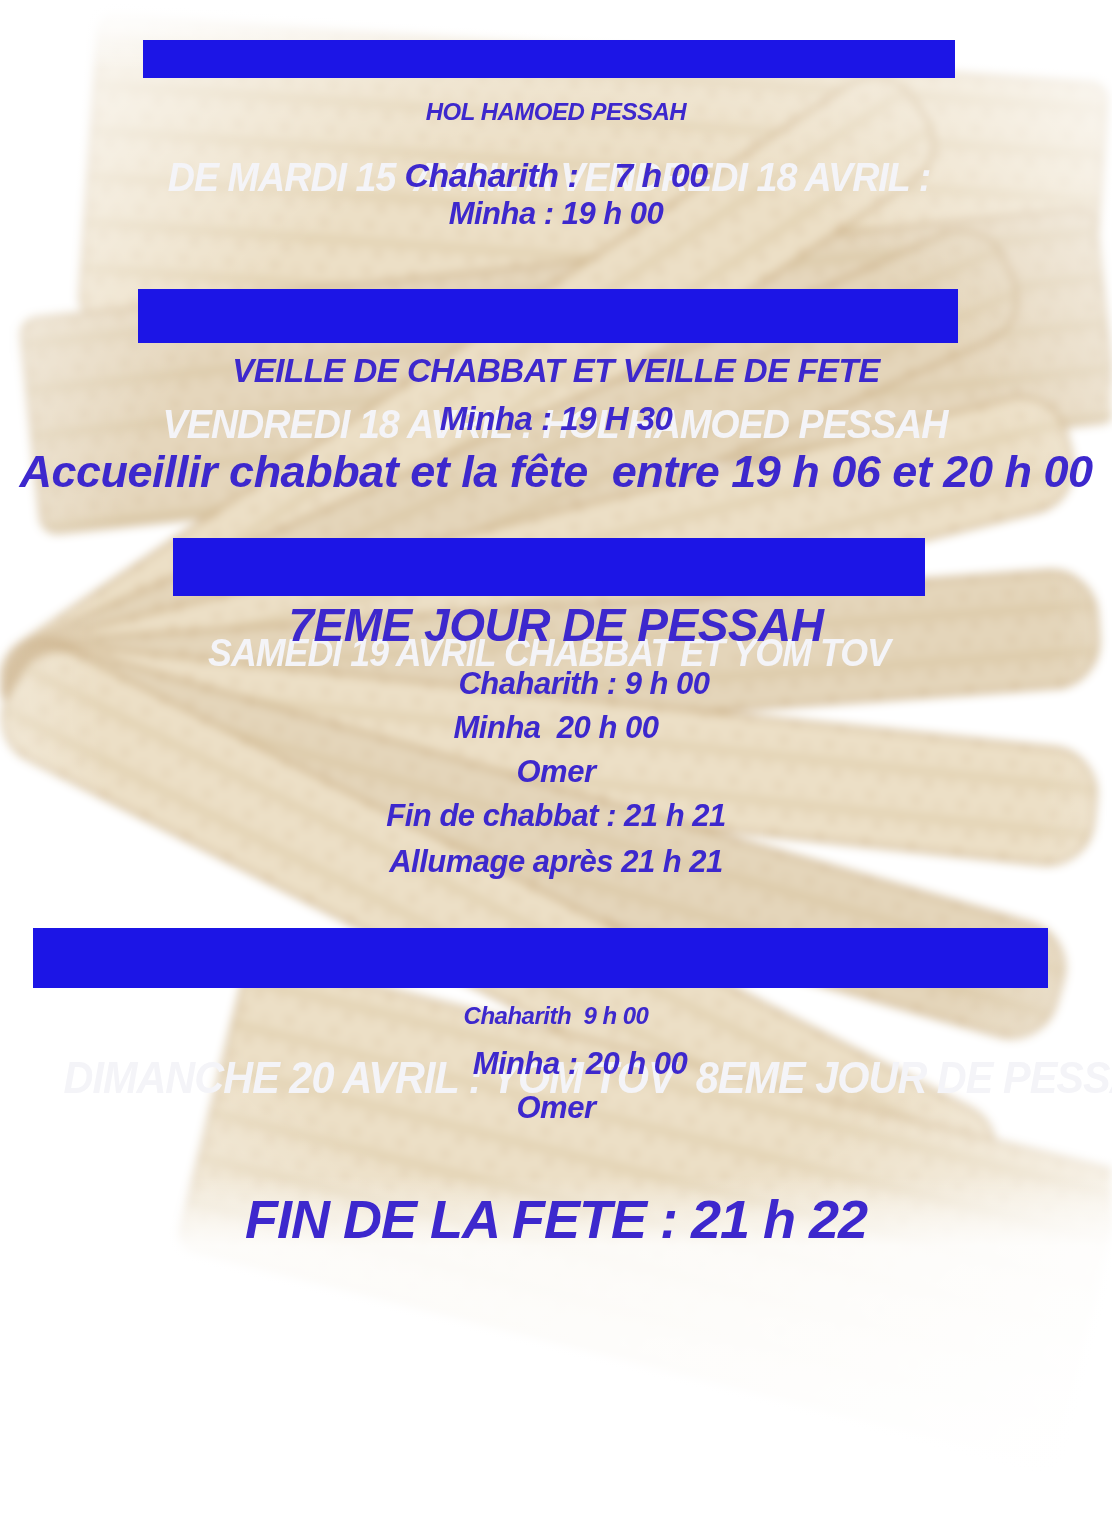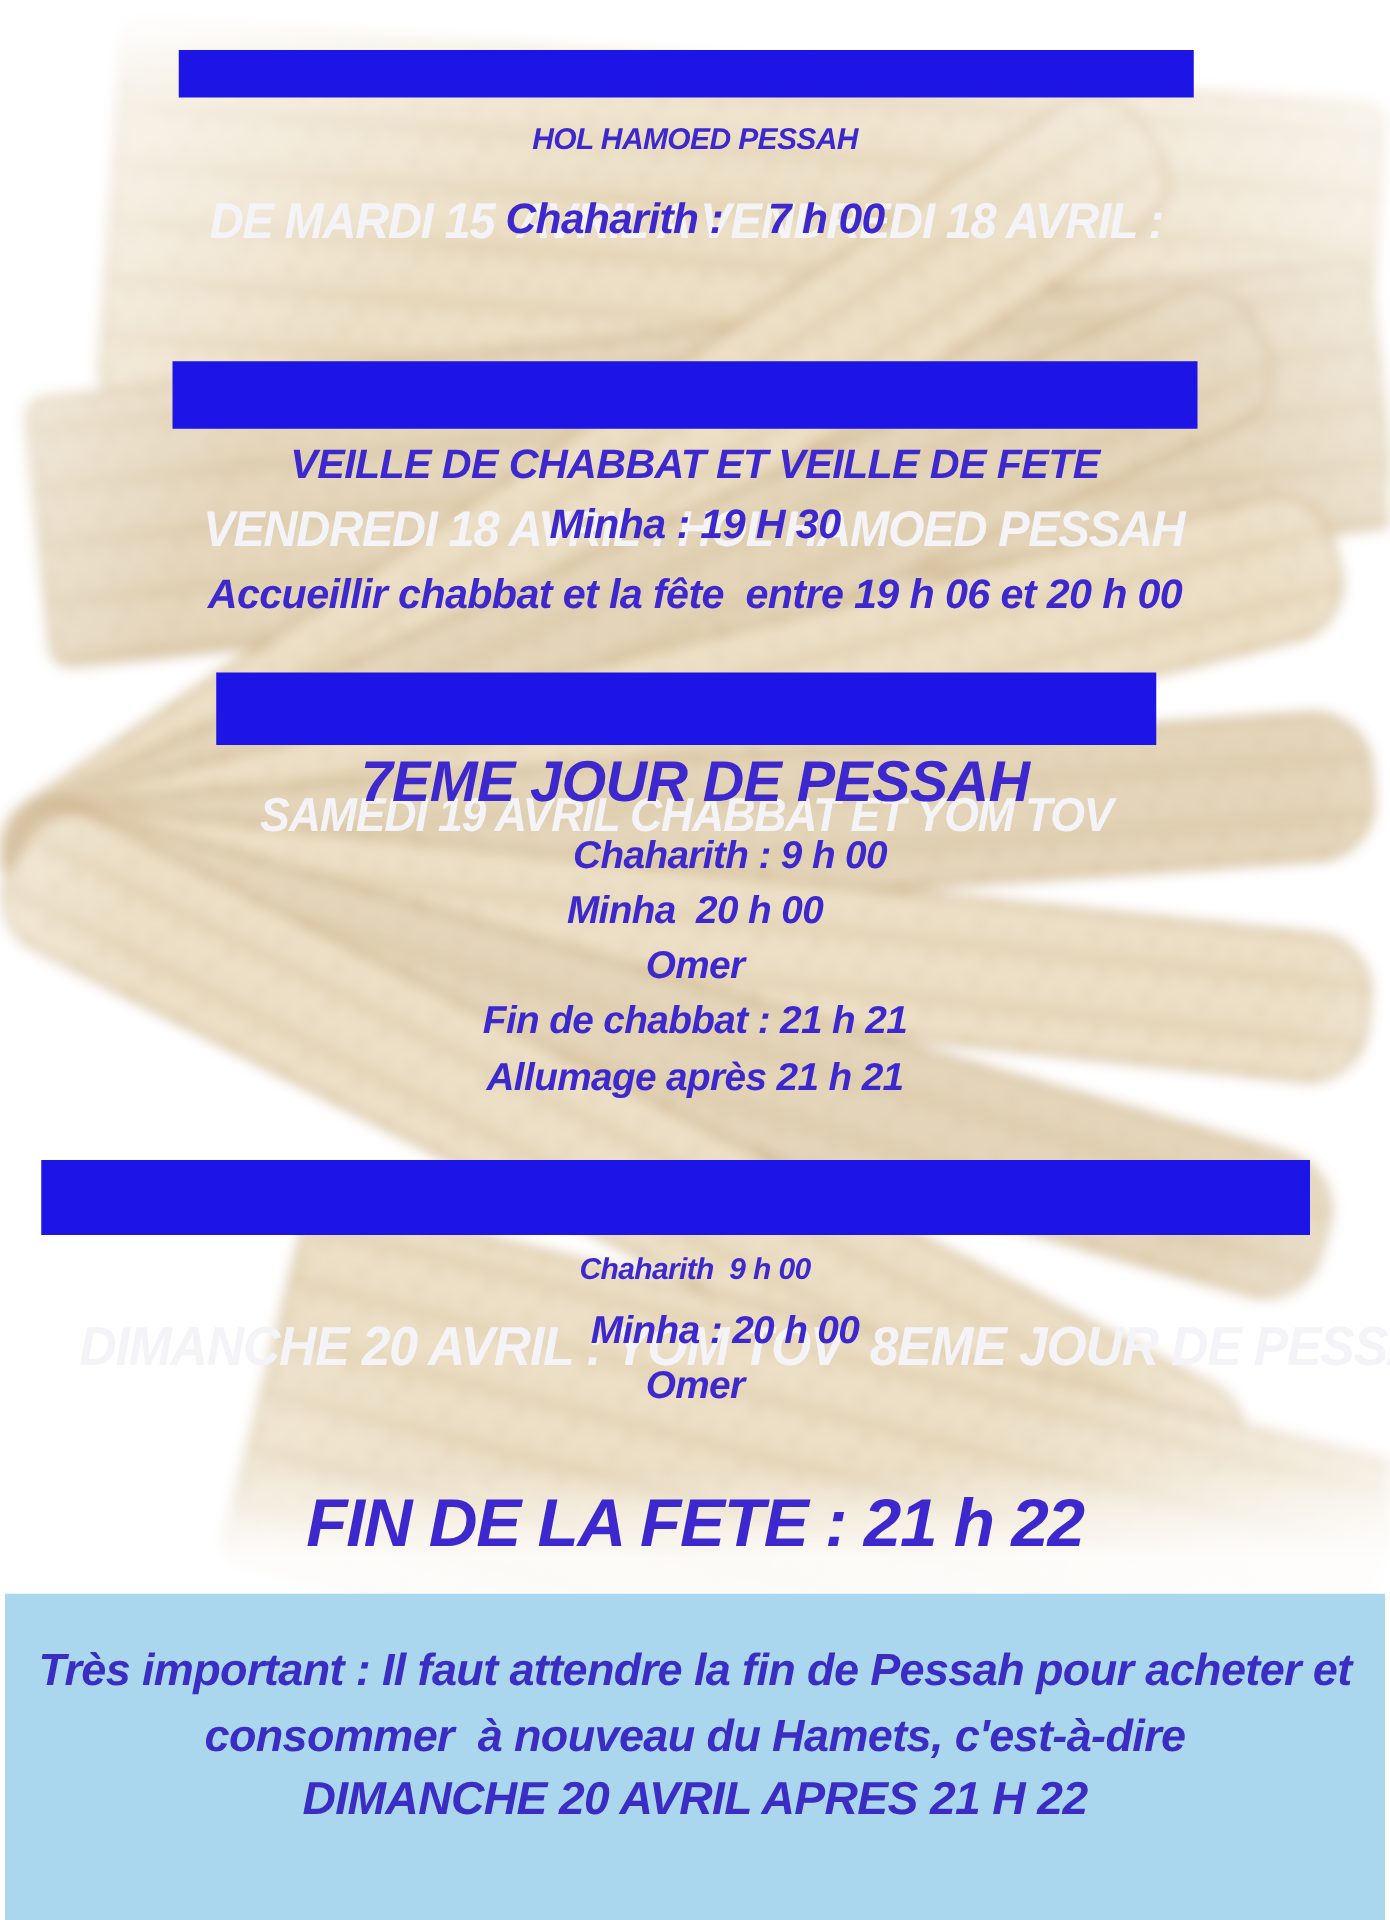--- a/index.html
+++ b/index.html
@@ -96,46 +96,42 @@
   <div class="vignette"></div>
 </div>
 
 <div class="layer">
 
   <div class="banner" style="left:143px;top:40px;width:812px;height:38px;line-height:55px;font-size:40px;">
     <span>DE MARDI 15  AVRIL A VENDREDI 18 AVRIL :</span>
   </div>
   <div class="vtext" style="top:98px;font-size:24px;">HOL HAMOED PESSAH</div>
   <div class="vtext" style="top:156px;font-size:34px;">Chaharith :    7 h 00</div>
+  <div class="vtext" style="top:196px;font-size:31px;">Minha : 19 h 00</div>
 
   <div class="banner" style="left:138px;top:289px;width:820px;height:54px;line-height:54px;font-size:40px;">
     <span>VENDREDI 18 AVRIL : HOL HAMOED PESSAH</span>
   </div>
   <div class="vtext" style="top:352px;font-size:33px;">VEILLE DE CHABBAT ET VEILLE DE FETE</div>
   <div class="vtext" style="top:400px;font-size:33px;">Minha : 19 H 30</div>
-  <div class="vtext" style="top:446px;font-size:33px;margin-top:10px;">Accueillir chabbat et la fête  entre 19 h 06 et 20 h 00</div>
+  <div class="vtext" style="top:446px;font-size:45px;">Accueillir chabbat et la fête  entre 19 h 06 et 20 h 00</div>
 
   <div class="banner" style="left:173px;top:538px;width:752px;height:58px;line-height:46px;font-size:38px;">
     <span>SAMEDI 19 AVRIL CHABBAT ET YOM TOV</span>
   </div>
   <div class="vtext" style="top:598px;font-size:46px;">7EME JOUR DE PESSAH</div>
   <div class="vtext" style="top:666px;font-size:31px;margin-left:28px;">Chaharith : 9 h 00</div>
   <div class="vtext" style="top:710px;font-size:31px;">Minha  20 h 00</div>
   <div class="vtext" style="top:754px;font-size:31px;">Omer</div>
   <div class="vtext" style="top:798px;font-size:31px;">Fin de chabbat : 21 h 21</div>
   <div class="vtext" style="top:844px;font-size:31px;">Allumage après 21 h 21</div>
 
   <div class="banner" style="left:33px;top:928px;width:1015px;height:60px;line-height:60px;font-size:44px;">
     <span>DIMANCHE 20 AVRIL : YOM TOV  8EME JOUR DE PESSAH</span>
   </div>
   <div class="vtext" style="top:1002px;font-size:24px;">Chaharith  9 h 00</div>
   <div class="vtext" style="top:1046px;font-size:31px;padding-left:24px;">Minha : 20 h 00</div>
   <div class="vtext" style="top:1090px;font-size:31px;">Omer</div>
 
   <div class="vtext" style="top:1188px;font-size:54px;letter-spacing:-1px;">FIN DE LA FETE : 21 h 22</div>
 
-  <div class="notice-box">
-    <div class="vtext" style="top:40px;font-size:36px;">Très important : Il faut attendre la fin de Pessah pour acheter et</div>
-    <div class="vtext" style="top:93px;font-size:36px;">consommer  à nouveau du Hamets, c'est-à-dire</div>
-    <div class="vtext" style="top:143px;font-size:37px;">DIMANCHE 20 AVRIL APRES 21 H 22</div>
-  </div>
 
 </div>
 
 </body></html>

